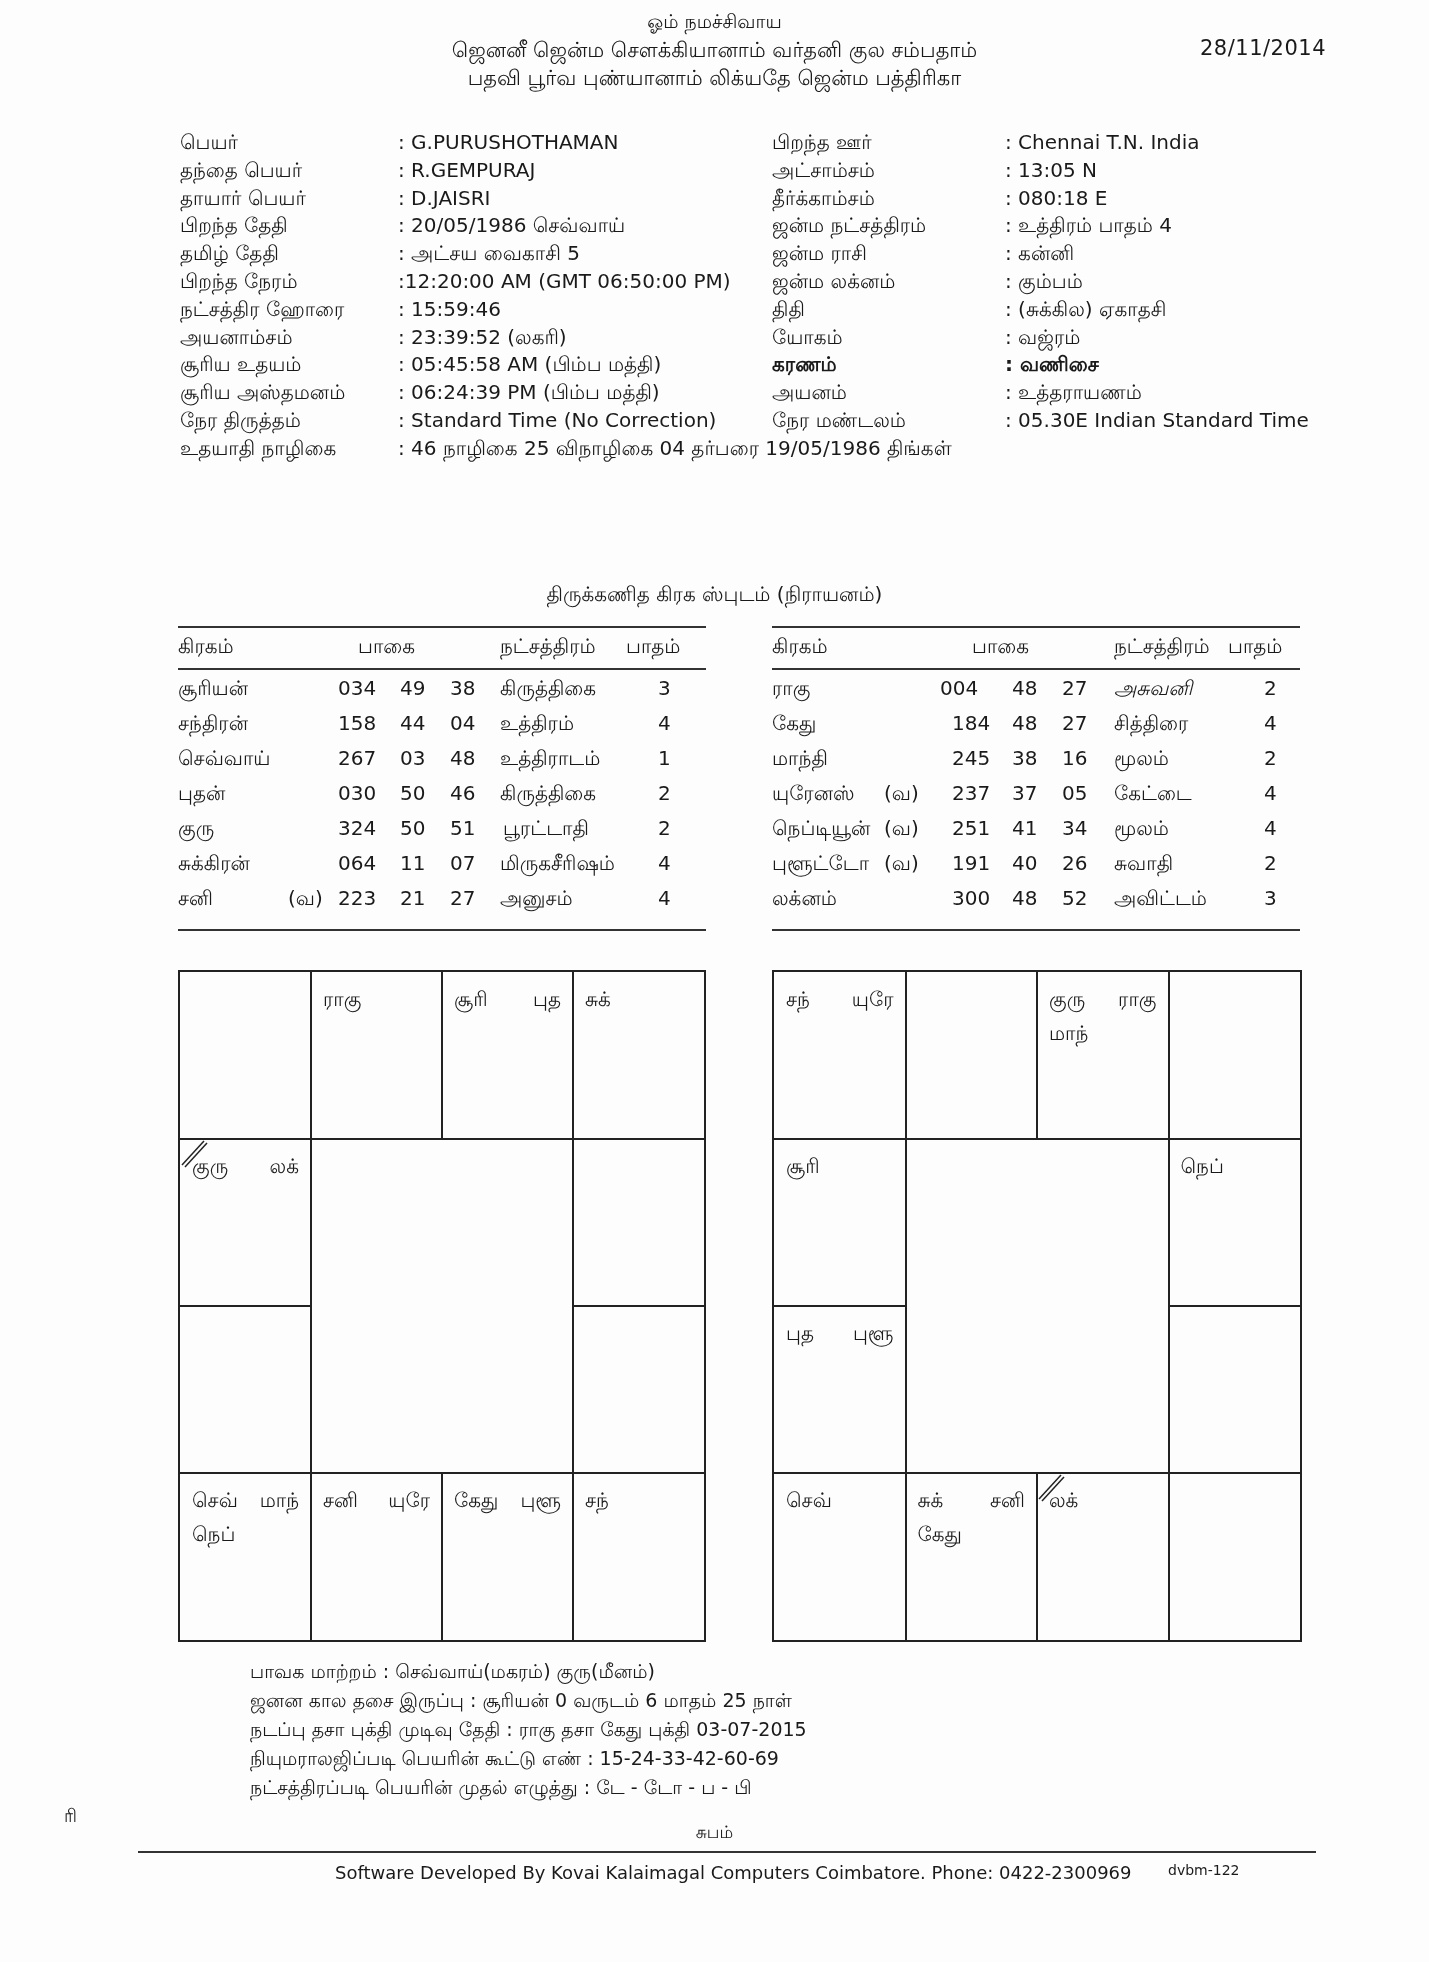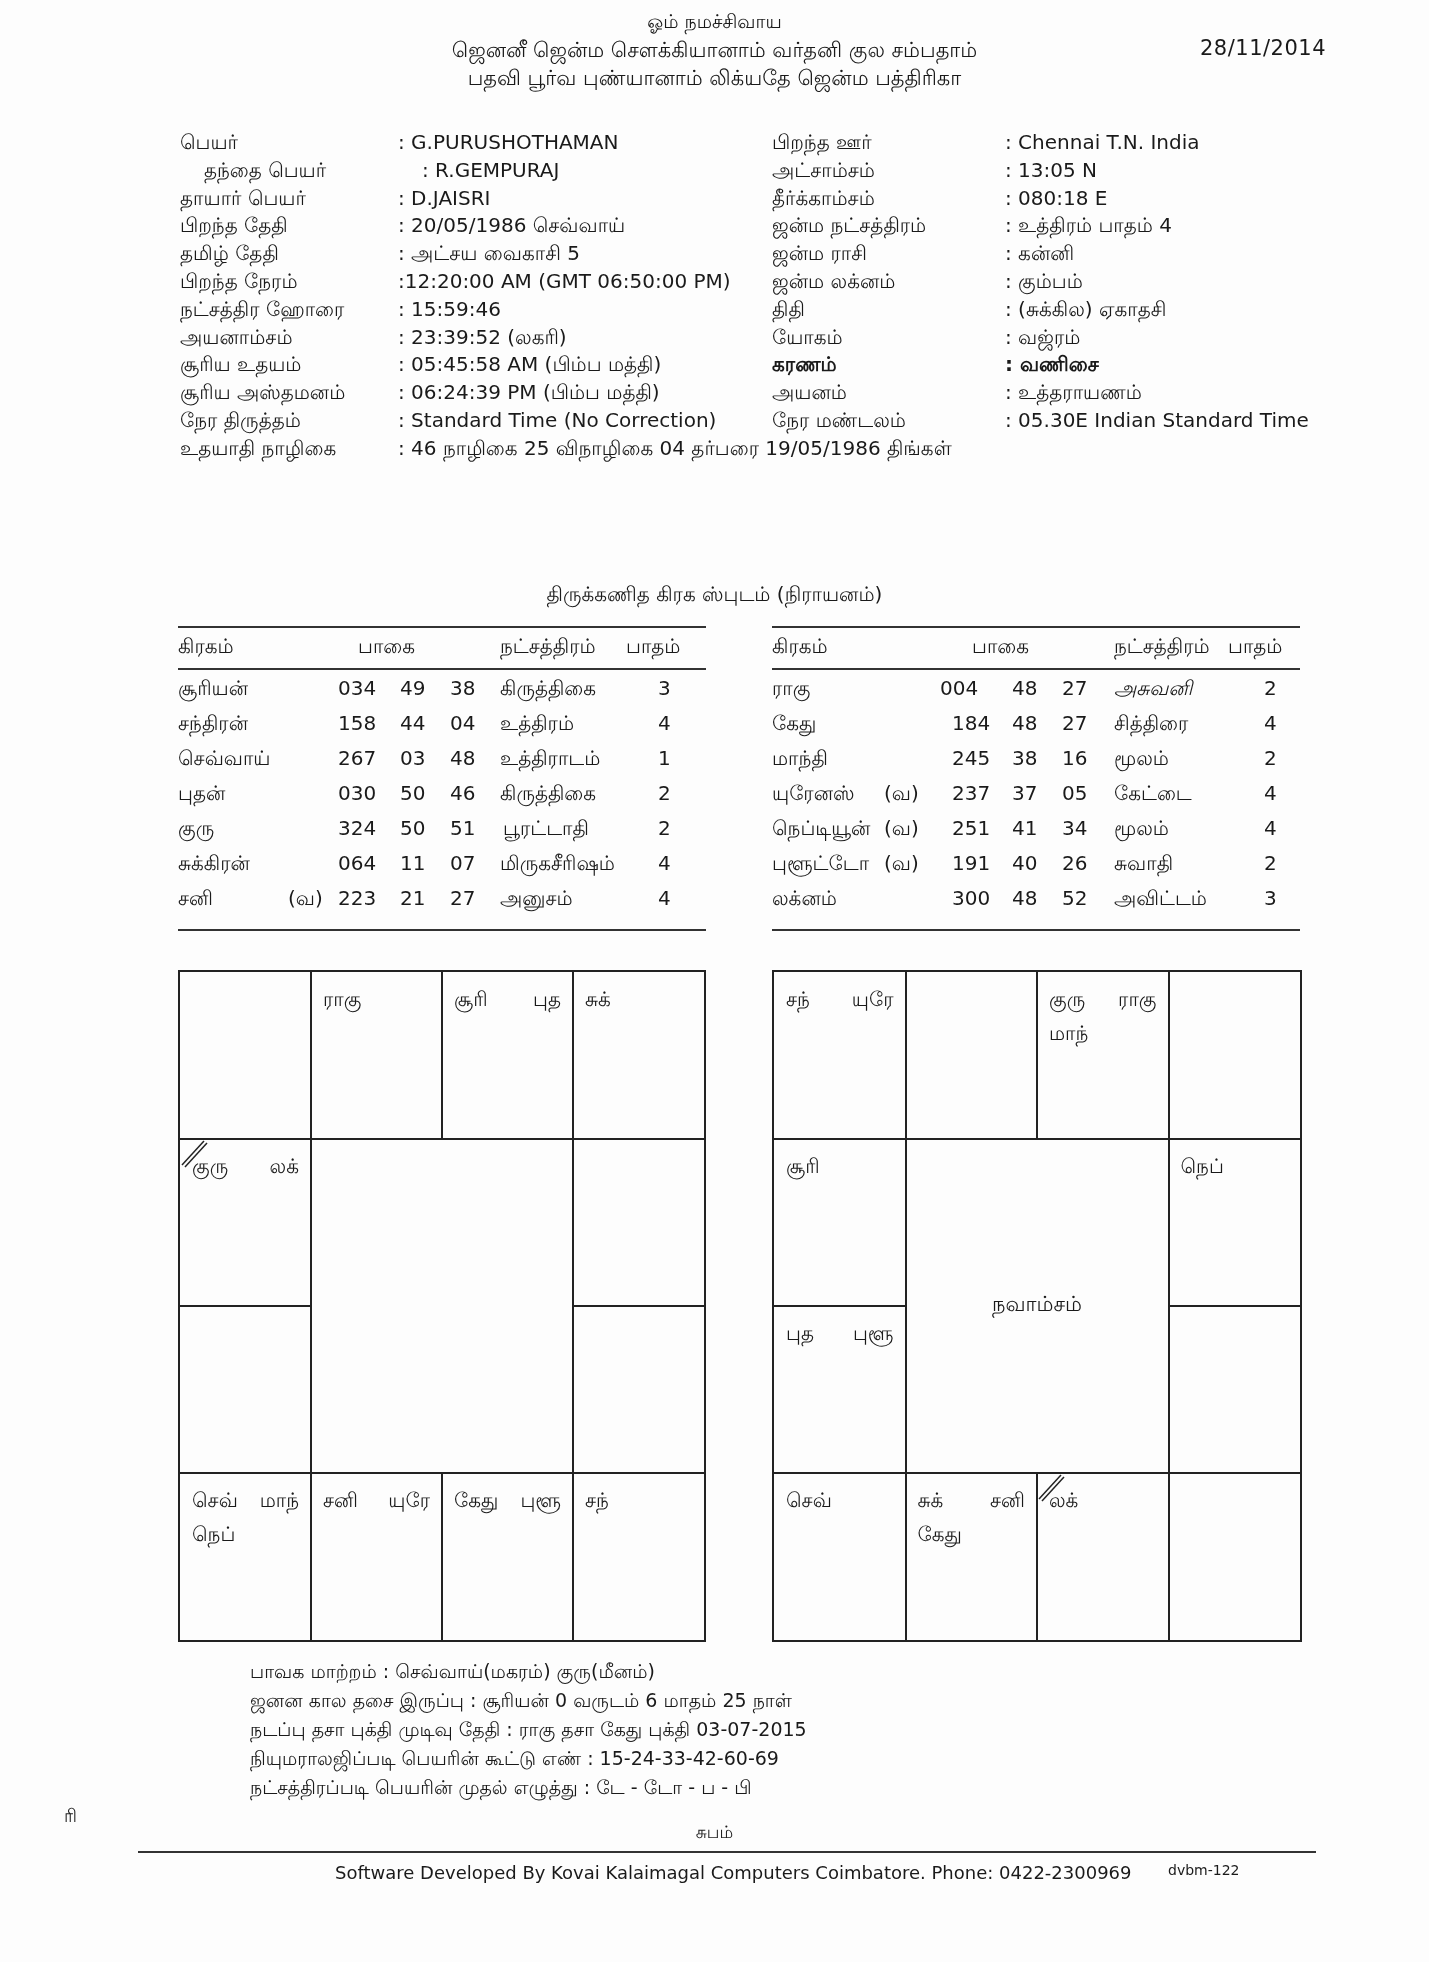--- a/index.html
+++ b/index.html
@@ -52,21 +52,21 @@
 <div id="hdr1" class="hdr-line">ஓம் நமச்சிவாய</div>
 <div id="hdr2" class="hdr-line">ஜெனனீ ஜென்ம சௌக்கியானாம் வர்தனி குல சம்பதாம்</div>
 <div id="hdr3" class="hdr-line">பதவி பூர்வ புண்யானாம் லிக்யதே ஜென்ம பத்திரிகா</div>
 <div id="date" class="abs">28/11/2014</div>
 
 <div id="info-left" class="info info-left" style="top:130px;">
     <div class="info-row" style="position:absolute; top:0px; left:0; height:26px; width:560px;">
       <span class="lbl">பெயர்</span>
       <span class="val">: G.PURUSHOTHAMAN</span>
     </div>
-    <div class="info-row" style="position:absolute; top:27.8px; left:0; height:26px; width:560px;margin-left:24px;">
+    <div class="info-row" style="position:absolute; top:27.8px; left:0; height:26px; width:560px;">
       <span class="lbl">தந்தை பெயர்</span>
       <span class="val">: R.GEMPURAJ</span>
     </div>
     <div class="info-row" style="position:absolute; top:55.6px; left:0; height:26px; width:560px;">
       <span class="lbl">தாயார் பெயர்</span>
       <span class="val">: D.JAISRI</span>
     </div>
     <div class="info-row" style="position:absolute; top:83.4px; left:0; height:26px; width:560px;">
       <span class="lbl">பிறந்த தேதி</span>
       <span class="val">: 20/05/1986 செவ்வாய்</span>
@@ -376,21 +376,20 @@
   </div>
 <div id="chart-navamsa" class="chart" style="left:772px; top:970px; width:530px; height:672px;">
     <div class="h" style="left:0; top:166px; width:526px;"></div>
     <div class="h" style="left:0; top:500px; width:526px;"></div>
     <div class="h" style="left:0; top:333px; width:131.5px;"></div>
     <div class="h" style="left:394.5px; top:333px; width:131.5px;"></div>
     <div class="v" style="top:0; left:130.5px; height:668px;"></div>
     <div class="v" style="top:0; left:393.5px; height:668px;"></div>
     <div class="v" style="top:0; left:262px; height:167px;"></div>
     <div class="v" style="top:501px; left:262px; height:167px;"></div>
-    <div class="center-label" style="top:320px; left:0;">நவாம்சம்</div>
     <div class="cell" style="left:0px; top:0px; width:131.5px; height:167px;">
       <div style="display:flex; flex-wrap:wrap; justify-content:space-between; row-gap:4px; line-height:30px;">
         <span class="pl">சந்</span>
         <span class="pl">யுரே</span>
       </div>
     </div>
     <div class="cell" style="left:131.5px; top:0px; width:131.5px; height:167px;">
       <div style="display:flex; flex-wrap:wrap; justify-content:space-between; row-gap:4px; line-height:30px;"></div>
     </div>
     <div class="cell" style="left:263px; top:0px; width:131.5px; height:167px;">

